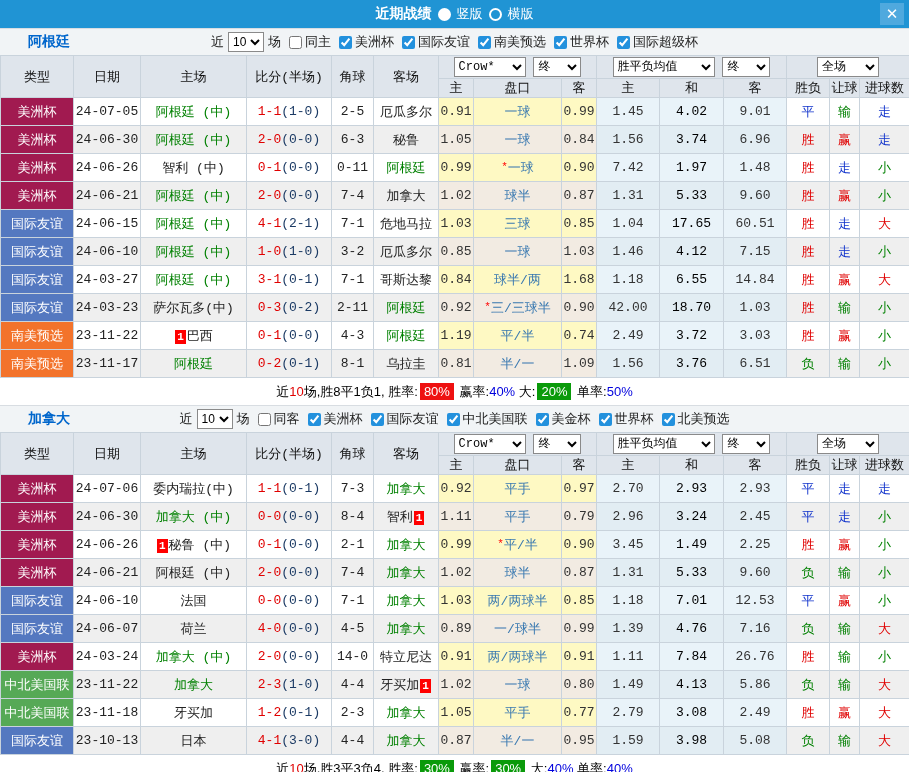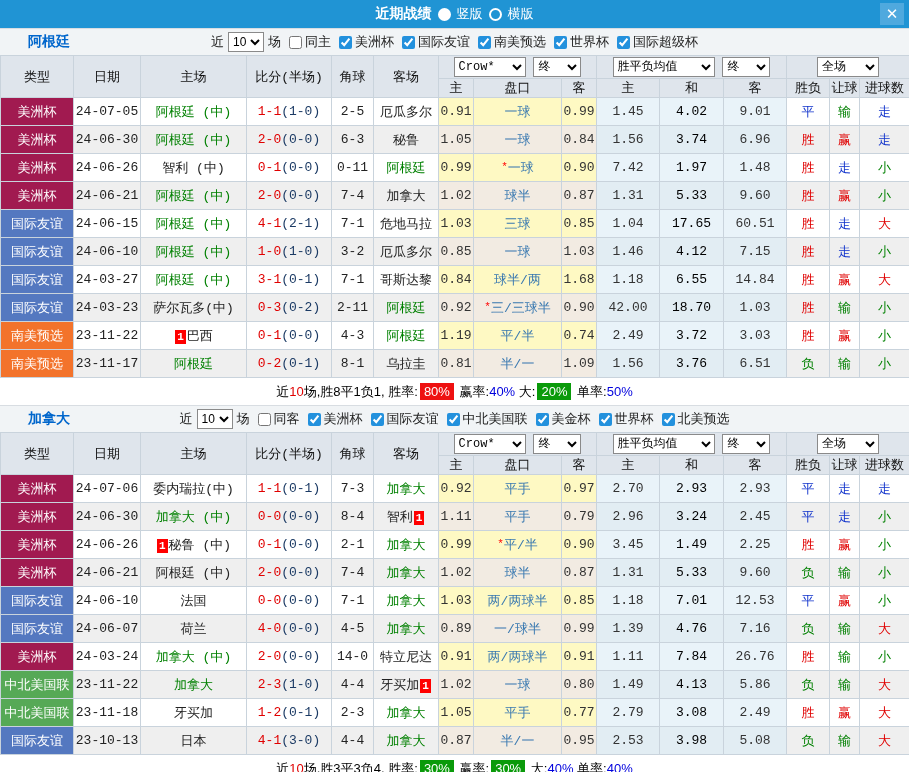--- a/index.html
+++ b/index.html
@@ -521,21 +521,21 @@
         <tr class="even">
           <td class="type" style="background: rgb(84, 120, 192);">国际友谊</td>
           <td>23-10-13</td>
           <td><span>日本</span></td>
           <td><span class="ft">4-1</span><span class="ht">(3-0)</span></td>
           <td>4-4</td>
           <td><span class="grn">加拿大</span></td>
           <td class="cream num">0.87</td>
           <td class="cream"><span class="hcap">半/一</span></td>
           <td class="cream num">0.95</td>
-          <td class="sky num">2.53</td>
+          <td class="sky num">1.59</td>
           <td class="sky avgm">3.98</td>
           <td class="sky num">5.08</td>
           <td style="color: rgb(0, 128, 0);">负</td>
           <td style="color: rgb(0, 128, 0);">输</td>
           <td style="color: rgb(224, 0, 0);">大</td>
         </tr>
       </tbody>
     </table>
     <div class="summary"><span>近</span><span class="r">10</span><span>场,胜3平3负4, 胜率:</span><span class="bg">30%</span><span> 赢率:</span><span class="bg">30%</span><span> 大:</span><span class="b">40%</span><span> 单率:</span><span class="b">40%</span></div>
   </div>

